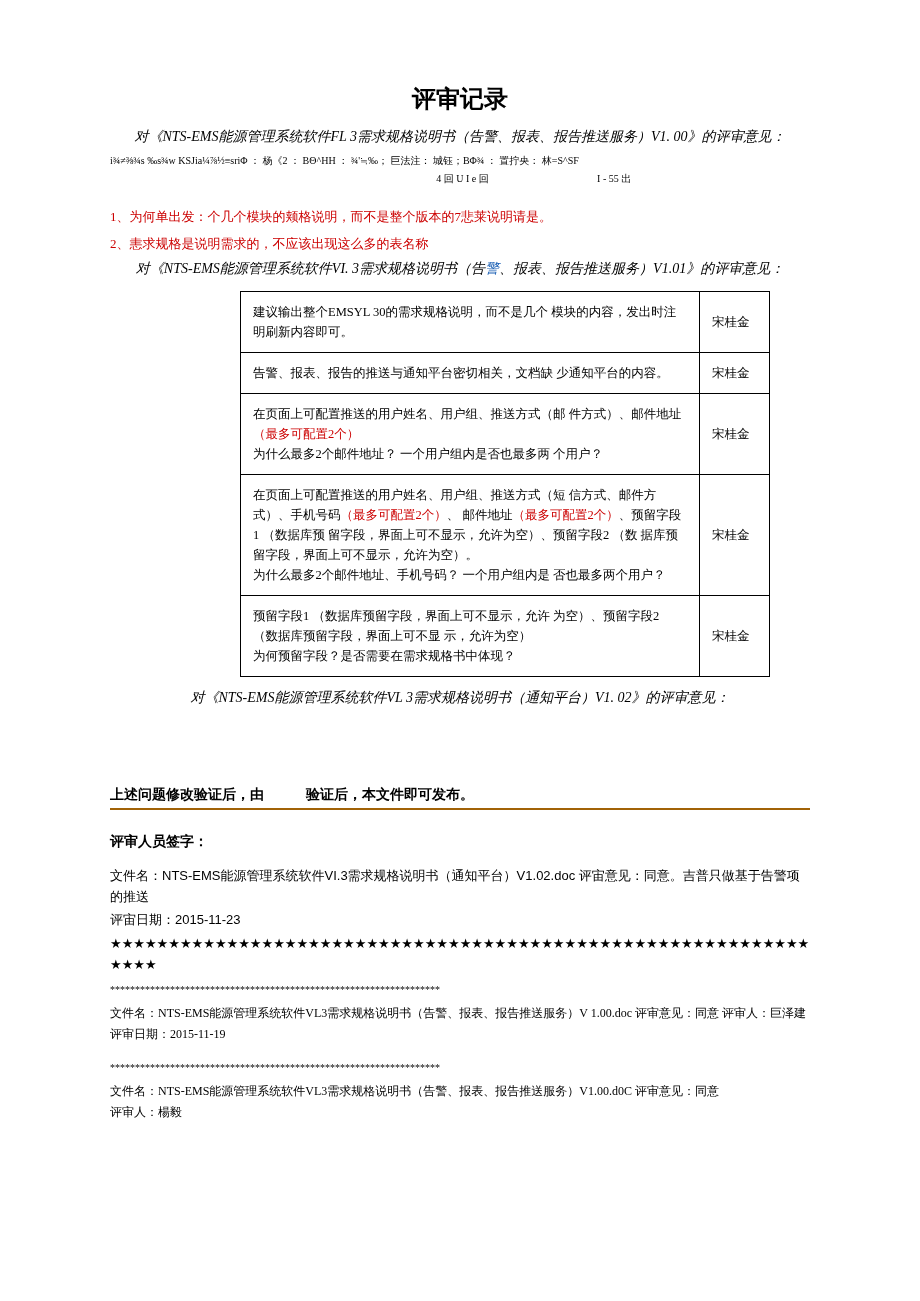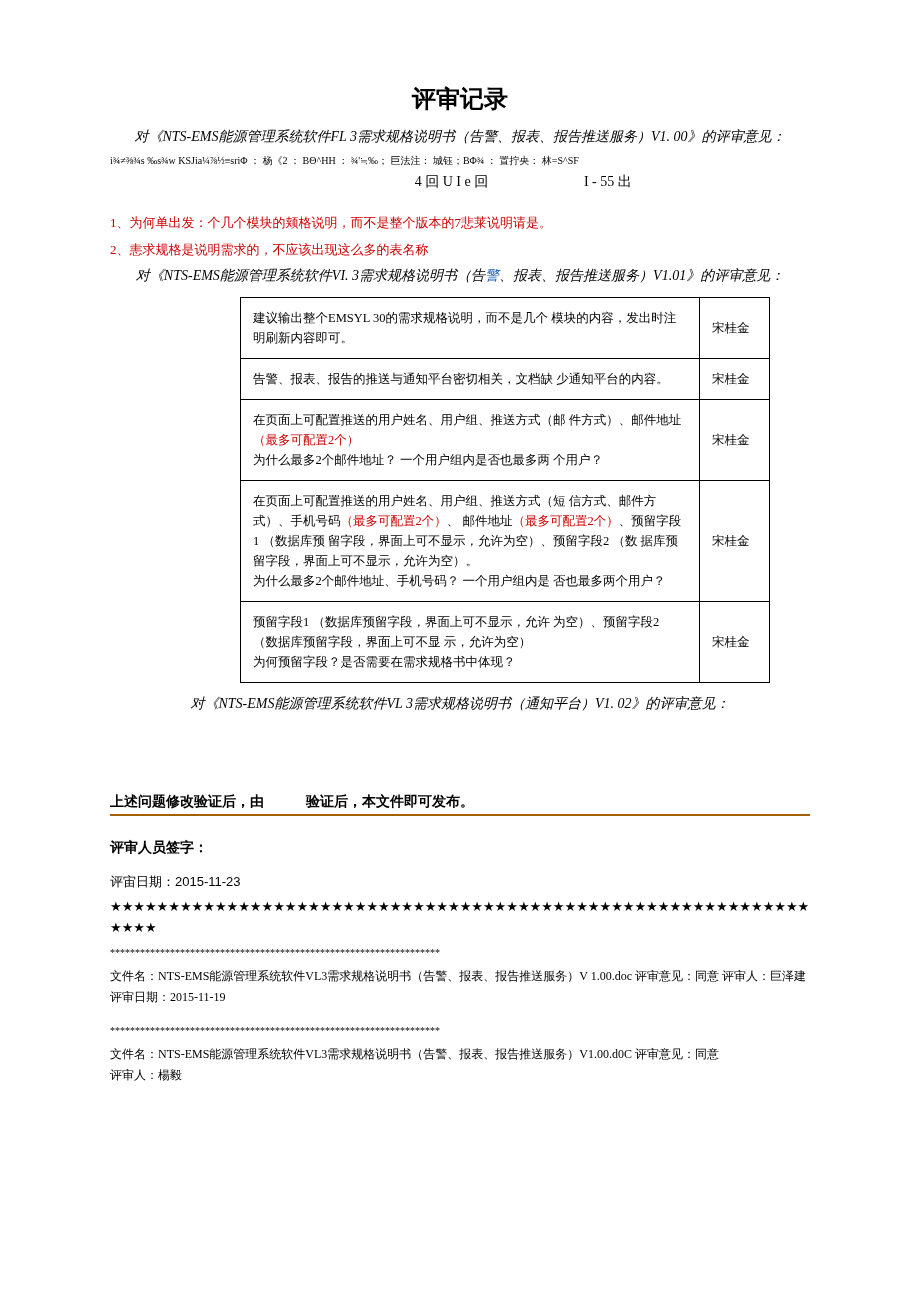--- a/index.html
+++ b/index.html
@@ -8,21 +8,21 @@
       background: #fff;
       width: 920px;
       padding: 80px 110px 40px 110px;
       color: #000;
       font-size: 13px;
       line-height: 1.6;
     }
     .title-main { text-align: center; font-size: 24px; font-family: "SimSun", serif; margin-bottom: 8px; }
     .heading-italic { font-style: italic; font-family: "SimSun", serif; font-size: 14px; margin: 4px 0; text-align: center; }
     .garbled-line { font-size: 10px; font-family: "Times New Roman", serif; margin: 2px 0; }
-    .garbled-center { text-align: center; font-size: 14px; margin-bottom: 20px; }
+    .garbled-center { text-align: center; font-size: 10px; margin-bottom: 20px; }
     .red-note { color: #c00; font-size: 13px; margin: 6px 0 4px 0; }
     .blue-word { color: #1a5fb4; }
     .red-inline { color: #c00; }
     table.review { border-collapse: collapse; margin: 10px auto 10px 130px; width: 530px; }
     table.review td { border: 1px solid #000; padding: 10px 12px; font-size: 12.5px; vertical-align: middle; }
     table.review td.name-col { width: 70px; text-align: left; white-space: nowrap; }
     .section-gap { height: 60px; }
     .underline-row { border-bottom: 2px solid #a16207; padding-bottom: 2px; font-weight: bold; font-family: "Microsoft YaHei", sans-serif; font-size: 14px; margin-top: 10px; }
     .sig-label { font-weight: bold; font-family: "Microsoft YaHei", sans-serif; font-size: 14px; margin: 20px 0 14px 0; }
     .block-text { font-family: "Microsoft YaHei", "SimSun", sans-serif; font-size: 13px; margin: 2px 0; }
@@ -83,20 +83,21 @@
 
 <div class="heading-italic">对《NTS-EMS能源管理系统软件VL 3需求规格说明书（通知平台）V1. 02》的评审意见：</div>
 
 <div class="section-gap"></div>
 
 <div class="underline-row">上述问题修改验证后，由　　　验证后，本文件即可发布。</div>
 
 <div class="sig-label">评审人员签字：</div>
 
 <div>
+  <div class="block-text">文件名：NTS-EMS能源管理系统软件VI.3需求规格说明书（通知平台）V1.02.doc 评宙意见：同意。吉普只做基于告警项的推送</div>
   <div class="block-text">评宙日期：2015-11-23</div>
   <div class="stars">★★★★★★★★★★★★★★★★★★★★★★★★★★★★★★★★★★★★★★★★★★★★★★★★★★★★★★★★★★★★★★★★</div>
   <div class="asterisks">******************************************************************</div>
 </div>
 
 <div>
   <div class="block-text-serif">文件名：NTS-EMS能源管理系统软件VL3需求规格说明书（告警、报表、报告推送服务）V 1.00.doc 评审意见：同意 评审人：巨泽建</div>
   <div class="block-text-serif">评审日期：2015-11-19</div>
   <div class="asterisks" style="margin-top:16px;">******************************************************************</div>
 </div>

